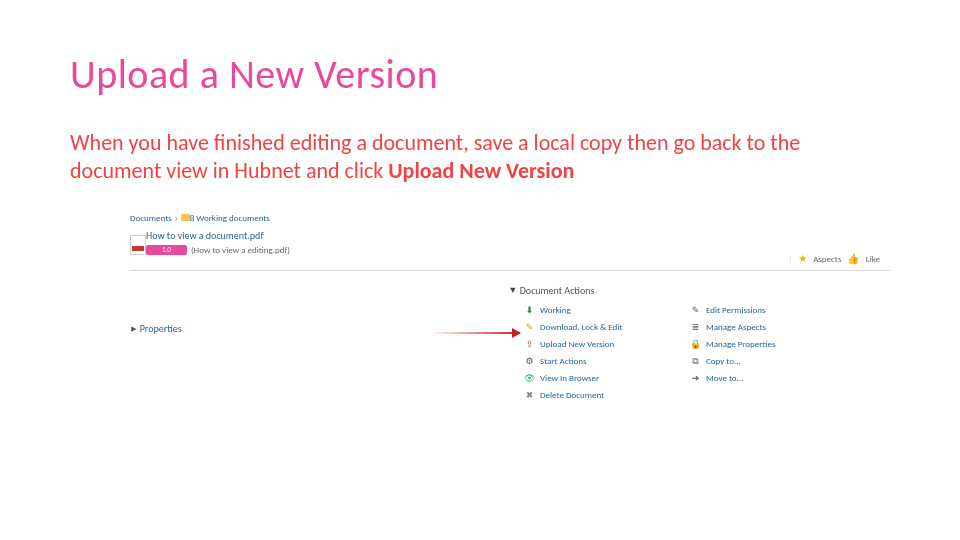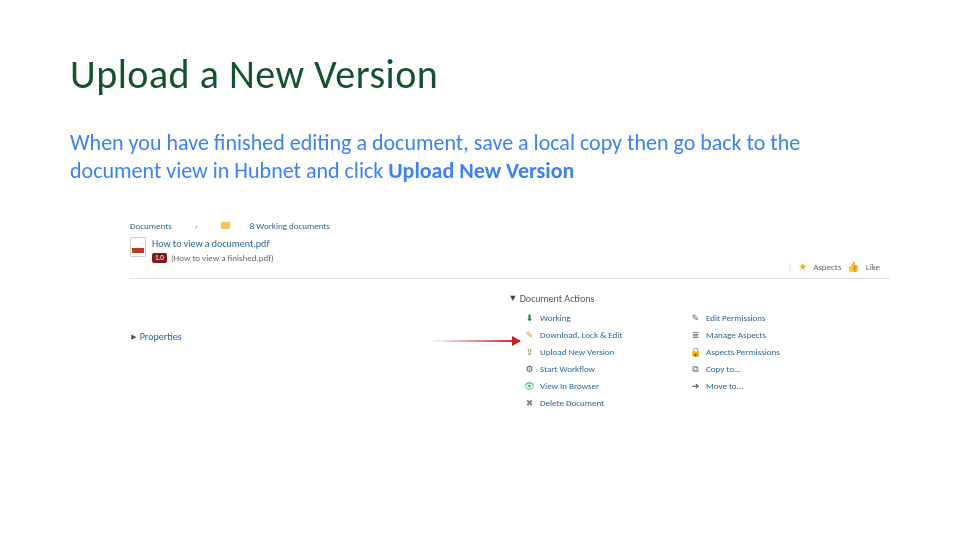--- a/index.html
+++ b/index.html
@@ -16,84 +16,83 @@
     position: relative;
     width: 960px;
     height: 540px;
     box-sizing: border-box;
     padding: 50px 70px 0 70px;
   }
   h1.title {
     margin: 0 0 30px 0;
     font-weight: 400;
     font-size: 40px;
-    color: #14532d;
+    color: #ec4899;
     letter-spacing: 0.5px;
   }
   .body-text {
     font-size: 22px;
     line-height: 1.25;
-    color: #3b82f6;
-    margin-bottom: 36px;
+    color: #ef4444;
+    margin-bottom: 28px;
     max-width: 820px;
   }
   .body-text .bold { font-weight: 700; }
 
   
   .screenshot {
     position: relative;
     margin-left: 60px;
     width: 760px;
     height: 220px;
     font-size: 9px;
     color: #333;
   }
   .crumbs {
     display: flex;
     align-items: center;
-    gap: 20px;
+    gap: 0;
     font-size: 9px;
     color: #2a6496;
   }
   .crumbs .folder-icon {
     display: inline-block;
     width: 9px; height: 7px;
     background: #f6c648;
     border-radius: 1px;
     position: relative;
     top: 0px;
   }
   .crumbs .sep { color: #666; margin: 0 3px; }
 
   .doc-row {
     margin-top: 6px;
     display: flex;
-    align-items: flex-start;
-    gap: 6px;
+    align-items: flex-end;
   }
   .pdf-thumb {
     width: 14px; height: 18px;
     background: #fff;
     border: 1px solid #ccc;
     border-radius: 1px;
     position: relative;
   }
   .pdf-thumb::after {
     content: "";
     position: absolute;
     left: 1px; top: 10px; right: 1px; height: 5px;
     background: #c0392b;
   }
   .doc-lines { display: flex; flex-direction: column; }
   .doc-name { font-size: 10px; color: #2a6496; }
   .doc-sub { font-size: 9px; color: #666; margin-top: 2px; display:flex; align-items:center; gap:4px;}
   .ver-badge {
     display:inline-block;
-    background:#7f1d1d; color:#fff;
-    font-size:7px; padding:0 3px; border-radius:2px;
+    background:#ec4899; color:#fff;
+    font-size:7px; padding:0 16px; border-radius:2px;
     line-height:10px;
   }
 
   .favorite-bar {
     position: absolute;
     top: 40px;
     right: 10px;
     font-size: 9px;
     color: #666;
     display:flex; align-items:center; gap:6px;
@@ -194,21 +193,21 @@
       <span class="folder-icon"></span>
       <span>8 Working documents</span>
     </div>
 
     <div class="doc-row">
       <div class="pdf-thumb"></div>
       <div class="doc-lines">
         <div class="doc-name">How to view a document.pdf</div>
         <div class="doc-sub">
           <span class="ver-badge">1.0</span>
-          <span>(How to view a finished.pdf)</span>
+          <span>(How to view a editing.pdf)</span>
         </div>
       </div>
     </div>
 
     <div class="favorite-bar">
       <span style="color:#ccc">|</span>
       <span class="star">★</span>
       <span>Aspects</span>
       <span class="like-icon">👍</span>
       <span>Like</span>
@@ -232,21 +231,21 @@
         <div class="action-item">
           <span class="ic ic-edit">✎</span>
           <span>Download, Lock &amp; Edit</span>
         </div>
         <div class="action-item">
           <span class="ic ic-upload">⇪</span>
           <span>Upload New Version</span>
         </div>
         <div class="action-item">
           <span class="ic ic-workflow">⚙</span>
-          <span>Start Workflow</span>
+          <span>Start Actions</span>
         </div>
         <div class="action-item">
           <span class="ic ic-browser">👁</span>
           <span>View In Browser</span>
         </div>
         <div class="action-item">
           <span class="ic ic-delete">✖</span>
           <span>Delete Document</span>
         </div>
       </div>
@@ -254,21 +253,21 @@
         <div class="action-item">
           <span class="ic ic-props">✎</span>
           <span>Edit Permissions</span>
         </div>
         <div class="action-item">
           <span class="ic ic-aspects">≣</span>
           <span>Manage Aspects</span>
         </div>
         <div class="action-item">
           <span class="ic ic-perms">🔒</span>
-          <span>Aspects Permissions</span>
+          <span>Manage Properties</span>
         </div>
         <div class="action-item">
           <span class="ic ic-copy">⧉</span>
           <span>Copy to...</span>
         </div>
         <div class="action-item">
           <span class="ic ic-move">➔</span>
           <span>Move to...</span>
         </div>
       </div>

